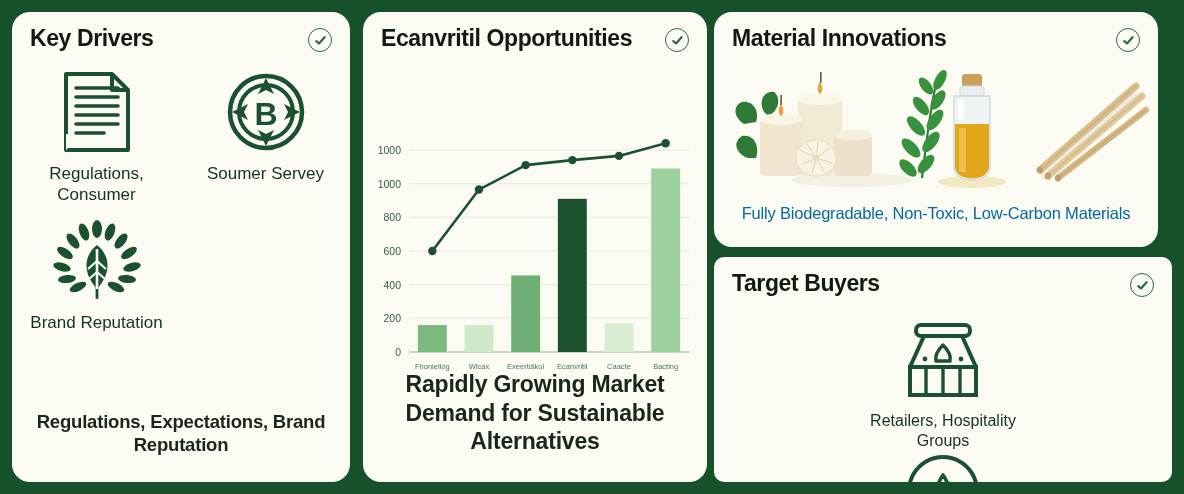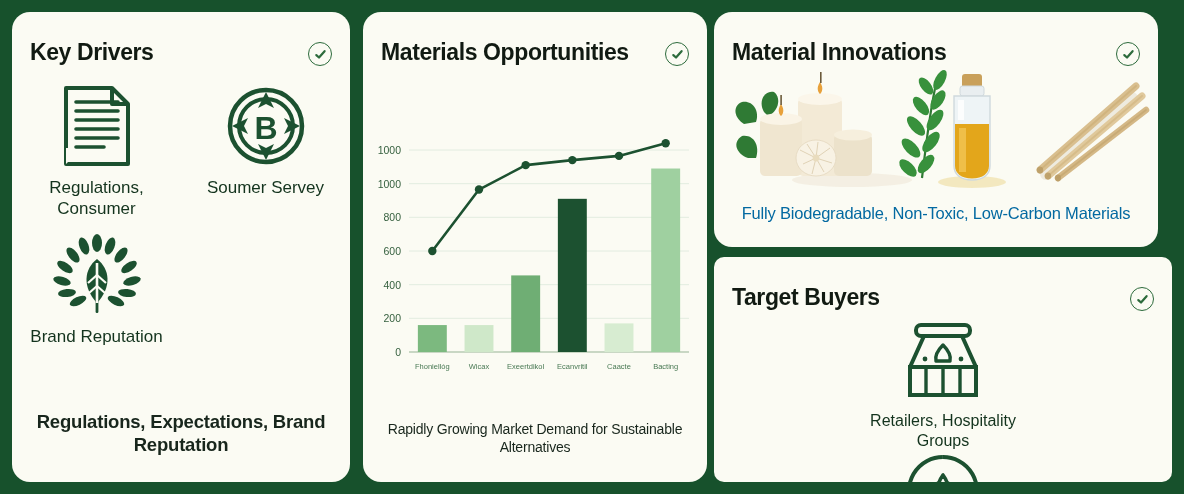--- a/index.html
+++ b/index.html
@@ -19,21 +19,21 @@
     overflow:hidden;
   }
   #card-key-drivers{left:12px;top:12px;width:338px;height:470px;}
   #card-commercial{left:363px;top:12px;width:344px;height:470px;}
   #card-material{left:714px;top:12px;width:444px;height:235px;}
   #card-buyers{left:714px;top:257px;width:458px;height:225px;border-radius:10px;}
 
   .card-head{
     position:relative;
     padding:14px 18px 0 18px;
-    display:flex;align-items:flex-start;justify-content:space-between;margin-top:14px;
+    display:flex;align-items:flex-start;justify-content:space-between;
   }
   .card-title{
     font-size:23px;font-weight:bold;color:#111a12;
     letter-spacing:-0.4px;line-height:1.1;margin:0;
   }
   .check-badge{
     width:22px;height:22px;flex:0 0 22px;
     border:1.6px solid #2d6b3c;border-radius:50%;
     display:flex;align-items:center;justify-content:center;
     margin-top:2px;
@@ -57,21 +57,21 @@
     position:absolute;left:0;right:0;bottom:26px;
     text-align:center;font-size:18.5px;font-weight:bold;
     color:#18261c;line-height:1.25;letter-spacing:-0.2px;
     padding:0 14px;
   }
 
   
   .chart-wrap{position:absolute;left:0;top:56px;width:344px;height:340px;}
   .chart-caption{
     position:absolute;left:0;right:0;bottom:26px;
-    text-align:center;font-size:14px;font-weight:normal;
+    text-align:center;font-size:23px;font-weight:bold;
     color:#18261c;line-height:1.25;letter-spacing:-0.2px;
     padding:0 18px;
   }
 
   
   .mi-photos{
     position:absolute;left:16px;top:52px;width:426px;height:130px;
     display:flex;align-items:flex-end;justify-content:space-between;
   }
   .mi-caption{
@@ -166,21 +166,21 @@
         <span class="kd-label">Brand Reputation</span>
       </div>
 
     </div>
 
     <div class="kd-caption">Regulations, Expectations, Brand Reputation</div>
   </section>
 
   <section class="card" id="card-commercial">
     <div class="card-head">
-      <h2 class="card-title">Materials Opportunities</h2>
+      <h2 class="card-title">Ecanvritil Opportunities</h2>
       <span class="check-badge">
         <svg width="13" height="13" viewBox="0 0 14 14">
             <path d="M2.5 7.6 L5.4 10.2 L11.4 3.4" fill="none" stroke="#2d6b3c" stroke-width="2.4" stroke-linecap="round" stroke-linejoin="round"></path>
           </svg>
       </span>
     </div>
 
     <div class="chart-wrap">
       <svg id="chart-svg" width="344" height="340" viewBox="0 0 344 340">
           <line x1="46" y1="284" x2="326" y2="284" stroke="#b9cbb5" stroke-width="1.6"></line>

